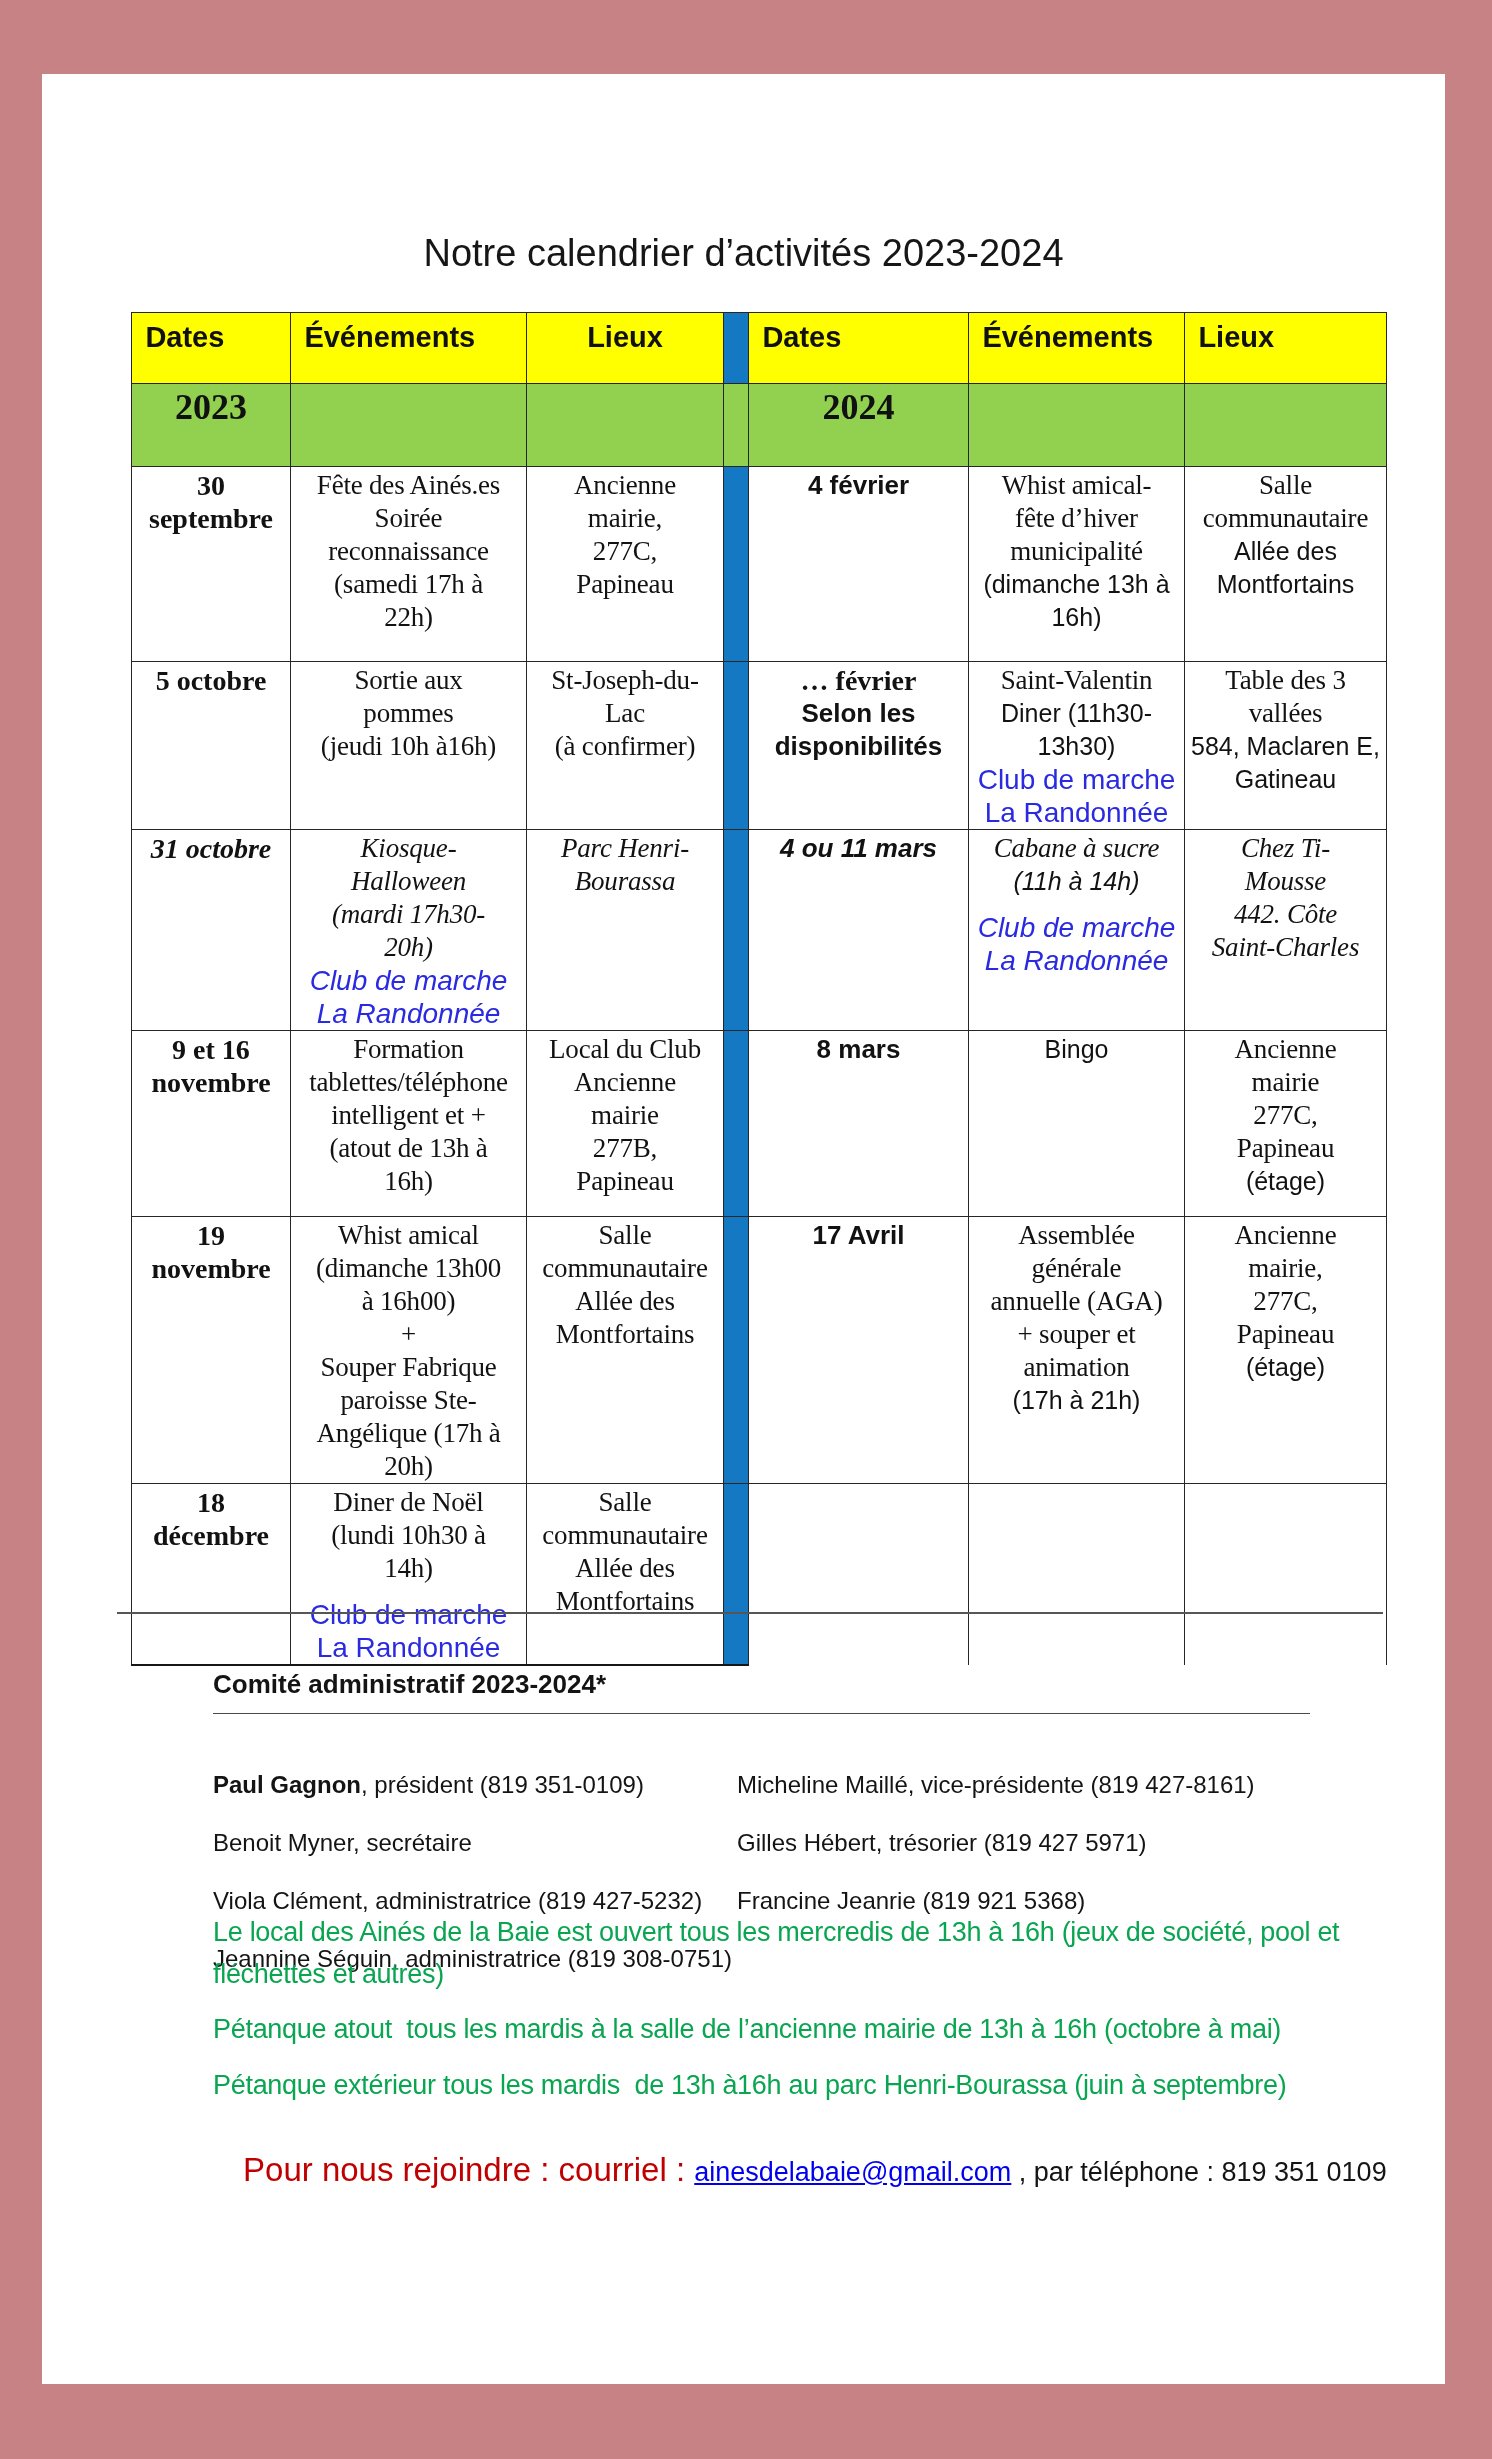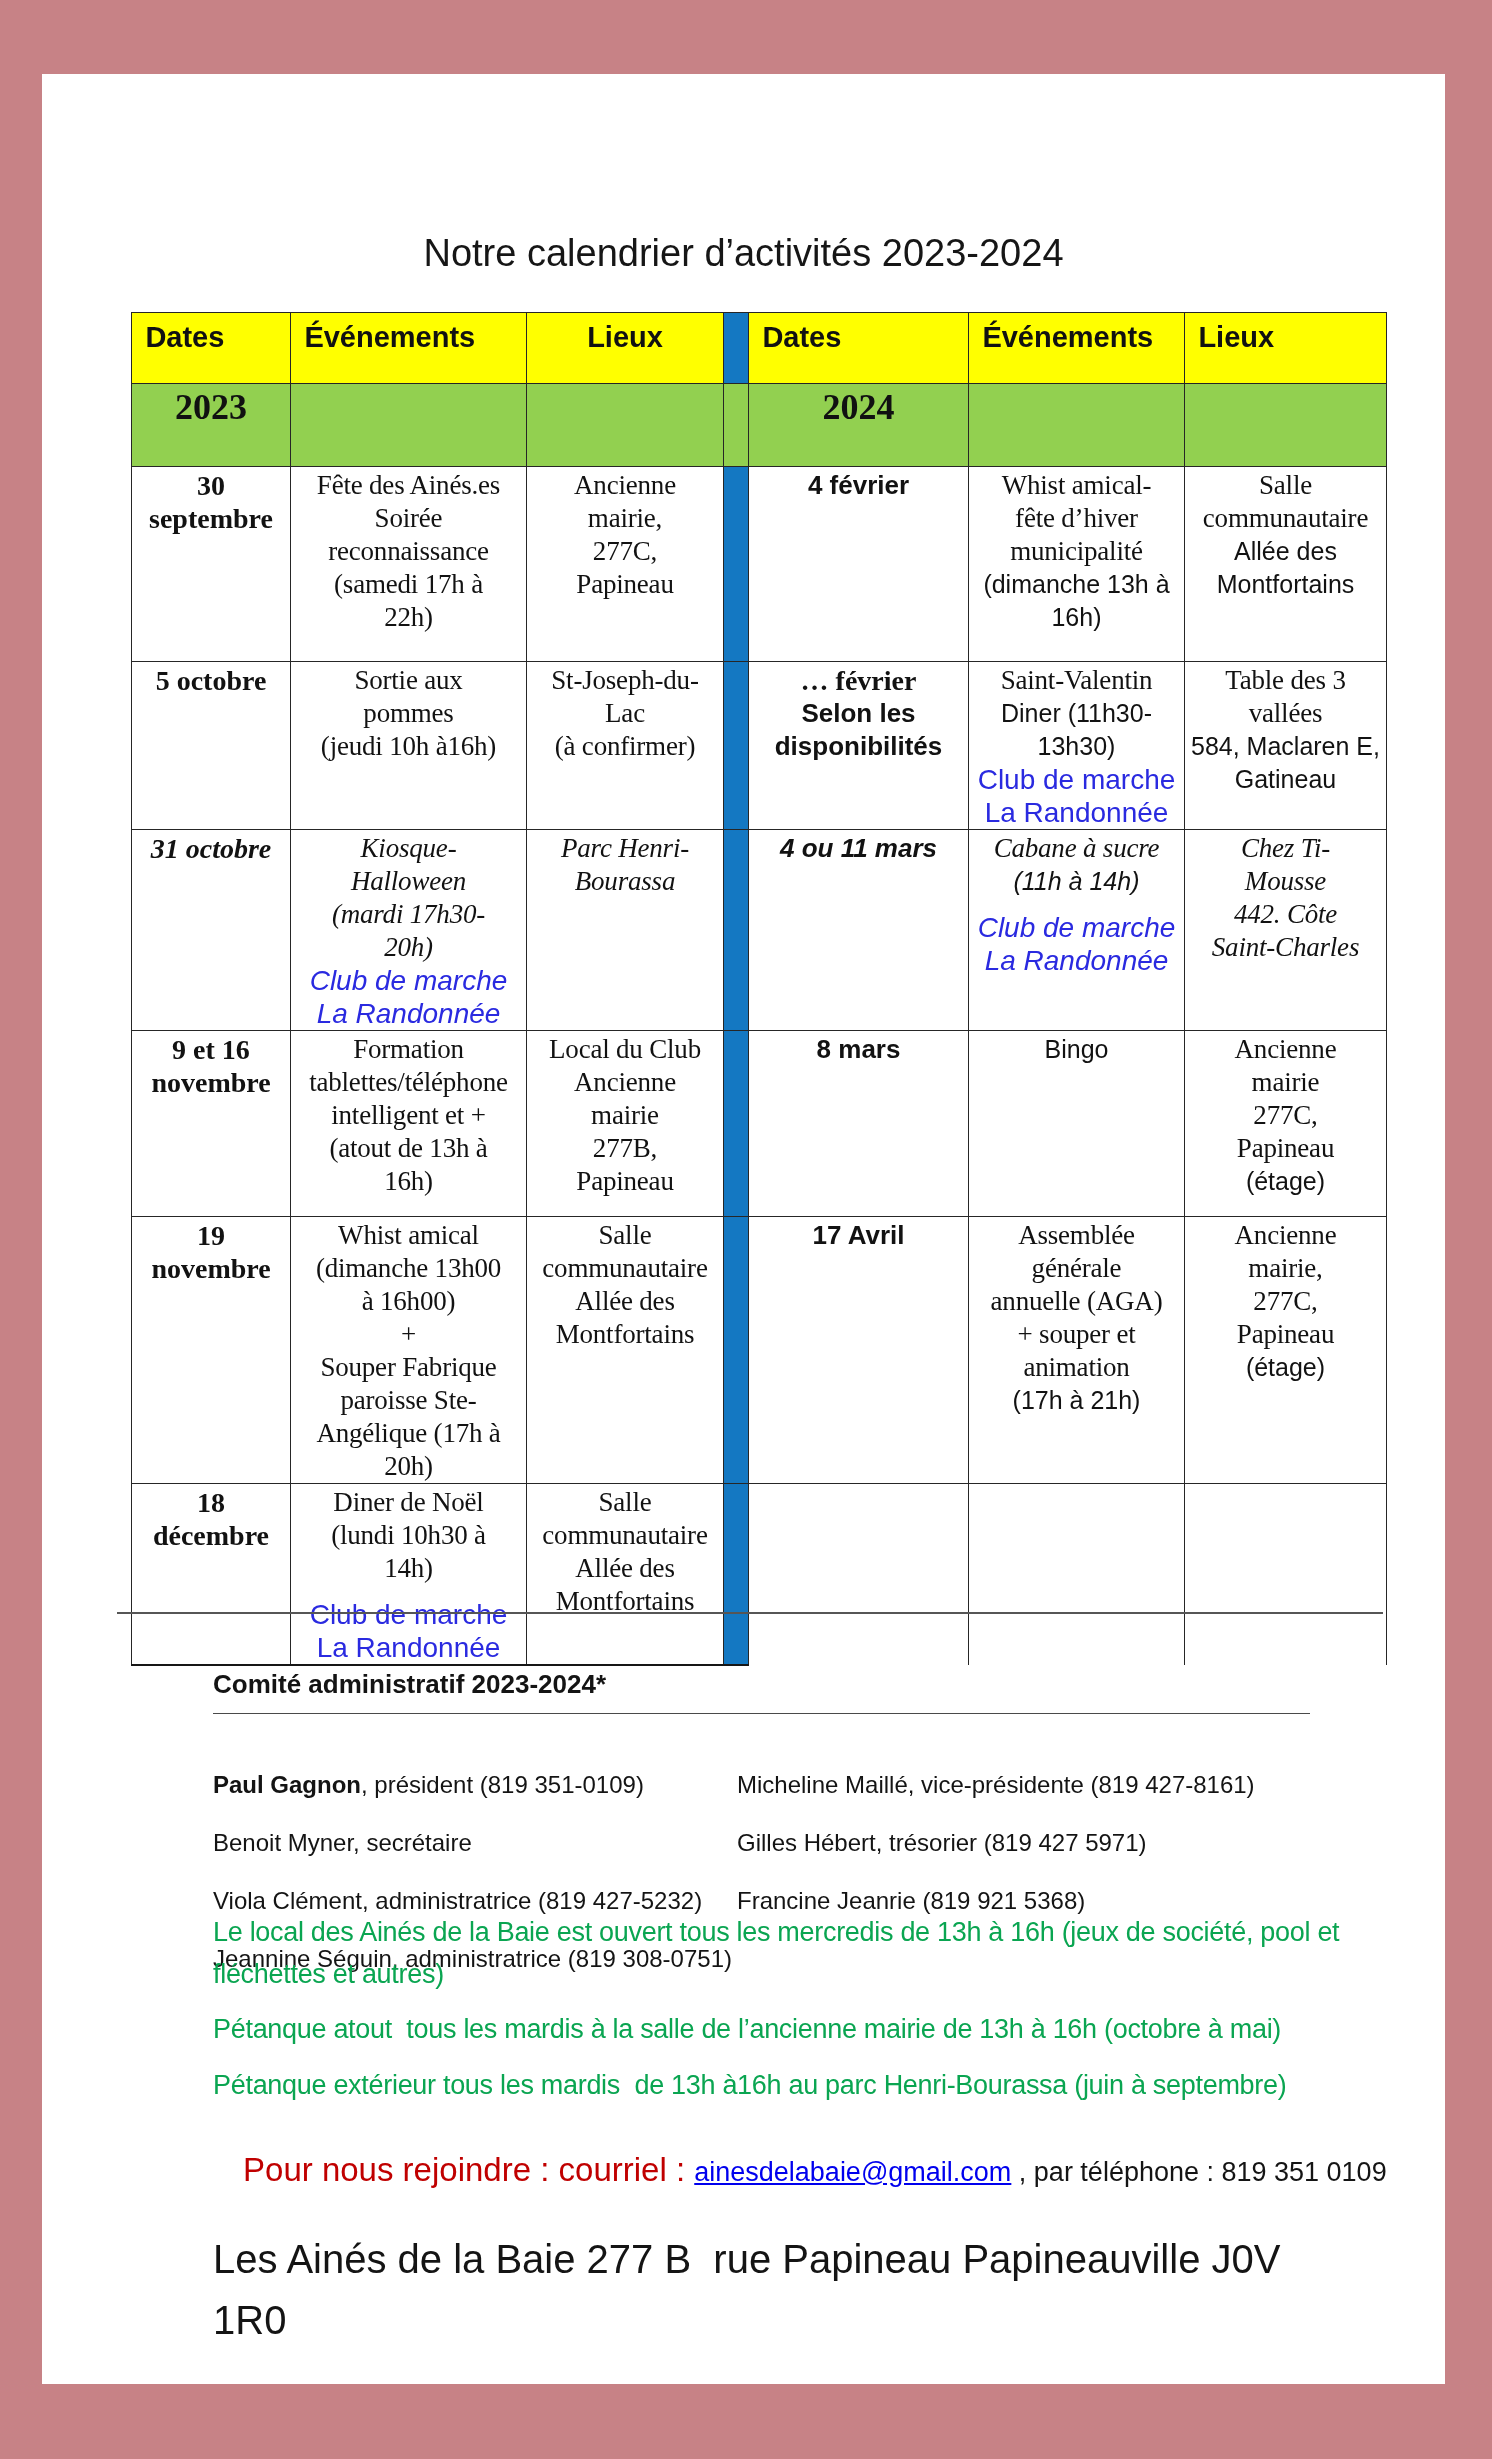--- a/index.html
+++ b/index.html
@@ -337,16 +337,15 @@
   <div class="notes">
     <p>Le local des Ainés de la Baie est ouvert tous les mercredis de 13h à 16h (jeux de société, pool et fléchettes et autres)</p>
     <p>Pétanque atout  tous les mardis à la salle de l’ancienne mairie de 13h à 16h (octobre à mai)</p>
     <p>Pétanque extérieur tous les mardis  de 13h à16h au parc Henri-Bourassa (juin à septembre)</p>
   </div>
 
   <div class="contact">
     <span class="red">Pour nous rejoindre : courriel : </span><a href="#" class="email">ainesdelabaie@gmail.com</a><span class="rest"> , par téléphone : 819 351 0109</span>
   </div>
 
-  <div class="footer">Les Ainés de la Baie 277 B  rue Papineau Papineauville J0V 1R0</div>
 
 </div>
 
 
 </body></html>

